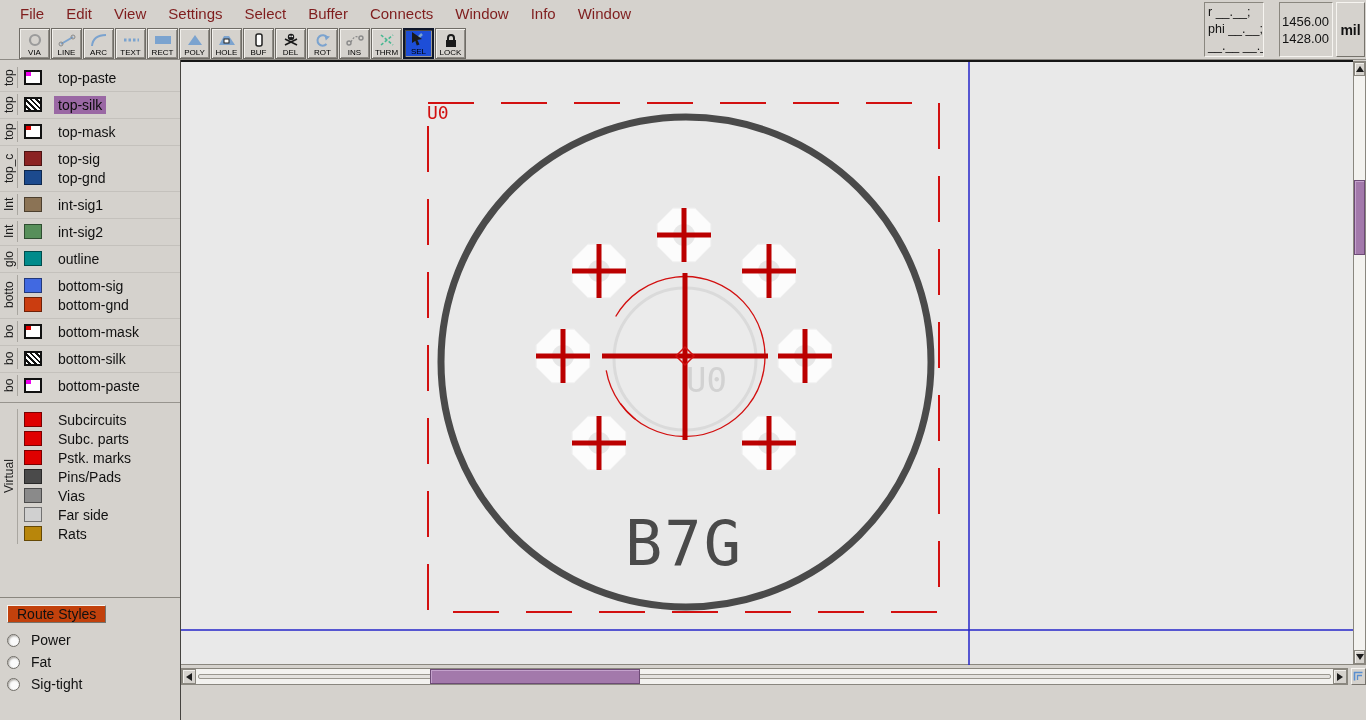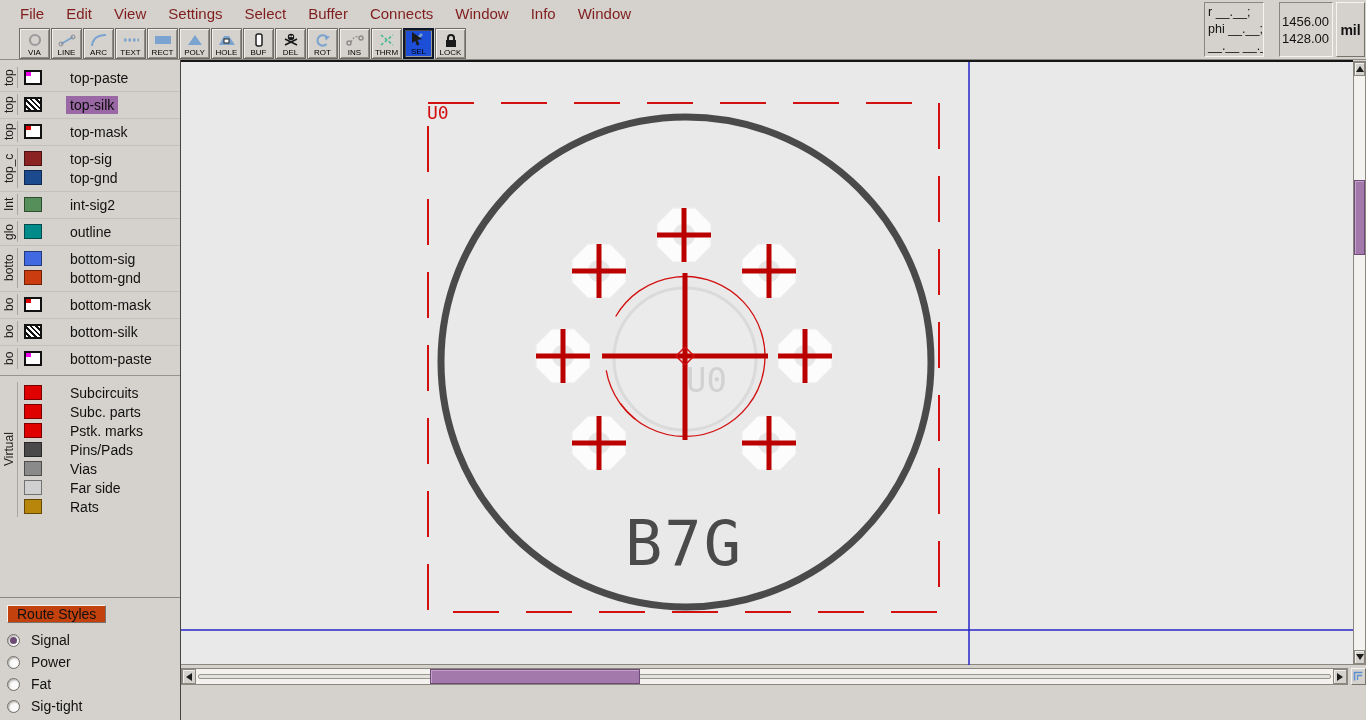--- a/index.html
+++ b/index.html
@@ -31,21 +31,21 @@
 
   
   .sidebar { position:absolute; left:0; top:60px; width:181px; height:660px; background:#d5d2cd;
           border-right:1px solid #45433f; }
   .layer-list { position:absolute; left:0; top:0; width:180px; height:538px; border-bottom:1px solid #8a877f; padding-top:5px; overflow:hidden; }
   .layer-group { display:flex; border-bottom:1px solid #c4c1bc; padding:2px 0 3px 0; }
   .layer-group.no-sep { border-bottom:none; }
   .side-label { width:17px; display:flex; align-items:center; justify-content:center;
           writing-mode:vertical-rl; transform:rotate(180deg); font-size:12px; color:#1a1a1a; overflow:hidden; }
   .rows { flex:1; border-left:1px solid #a9a6a0; padding:1px 0 1px 6px; }
-  .lrow { display:flex; align-items:center; height:19px;gap:12px; }
+  .lrow { display:flex; align-items:center; height:19px; }
   .swatch { width:18px; height:15px; position:relative; flex:0 0 auto; }
   .swatch.solid { border:1px solid rgba(0,0,0,.45); }
   .swatch.outline { background:#fff; border:2px solid #111; }
   .swatch.hatch { border:2px solid #111;
           background:repeating-linear-gradient(45deg,#ffffff 0 2px,#111 2px 4px); }
   .swatch .mark { position:absolute; left:0px; top:0px; width:5px; height:4px; display:block; }
   .llabel { font-size:14px; margin-left:12px; padding:1px 4px; white-space:nowrap; }
   .llabel.selected { background:var(--selection-highlight); color:#0b0b0b; }
 
   .route-styles { position:absolute; left:0; top:538px; width:180px; height:122px; padding-top:5px; }
@@ -264,20 +264,29 @@
           <div class="lrow">
             <span class="swatch solid" style="background:#1c4a8e"></span>
             <span class="llabel">top-gnd</span>
           </div>
         </div>
       </div>
       <div class="layer-group">
         <div class="side-label">Int</div>
         <div class="rows">
           <div class="lrow">
+            <span class="swatch solid" style="background:#8b7355"></span>
+            <span class="llabel">int-sig1</span>
+          </div>
+        </div>
+      </div>
+      <div class="layer-group">
+        <div class="side-label">Int</div>
+        <div class="rows">
+          <div class="lrow">
             <span class="swatch solid" style="background:#578f5a"></span>
             <span class="llabel">int-sig2</span>
           </div>
         </div>
       </div>
       <div class="layer-group">
         <div class="side-label">glo</div>
         <div class="rows">
           <div class="lrow">
             <span class="swatch solid" style="background:#008b8b"></span>
@@ -360,24 +369,20 @@
           <div class="lrow">
             <span class="swatch solid" style="background:#b8860b"></span>
             <span class="llabel">Rats</span>
           </div>
         </div>
       </div>
     </div>
   <div class="route-styles">
     <div class="rs-button">Route Styles</div>
     <div id="route-options">
-        <label class="rrow">
-          <span class="radio checked"></span>
-          <span>Signal</span>
-        </label>
         <label class="rrow">
           <span class="radio"></span>
           <span>Power</span>
         </label>
         <label class="rrow">
           <span class="radio"></span>
           <span>Fat</span>
         </label>
         <label class="rrow">
           <span class="radio"></span>

